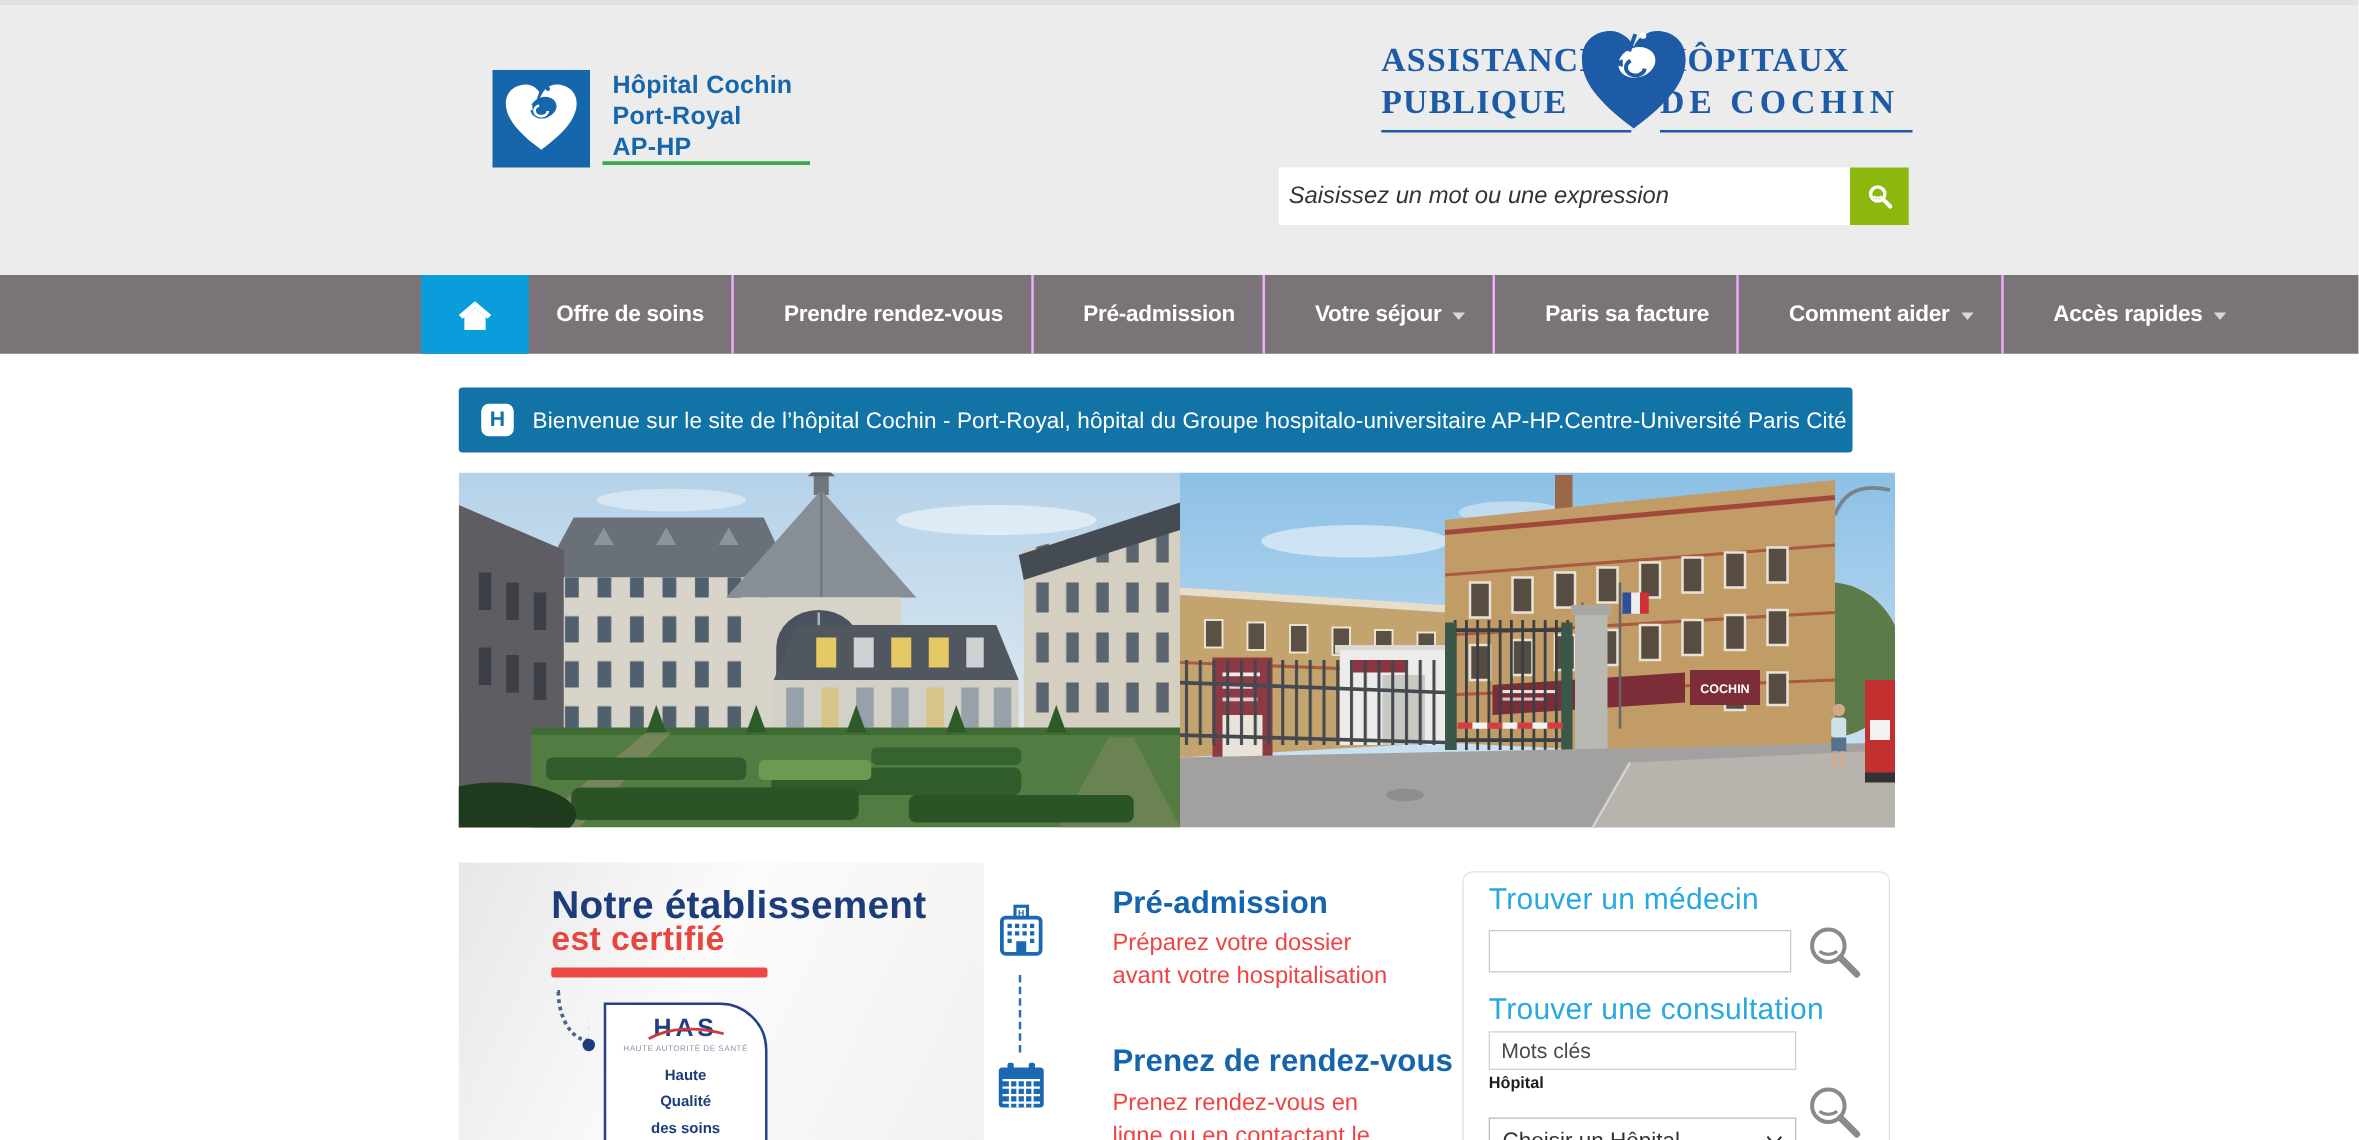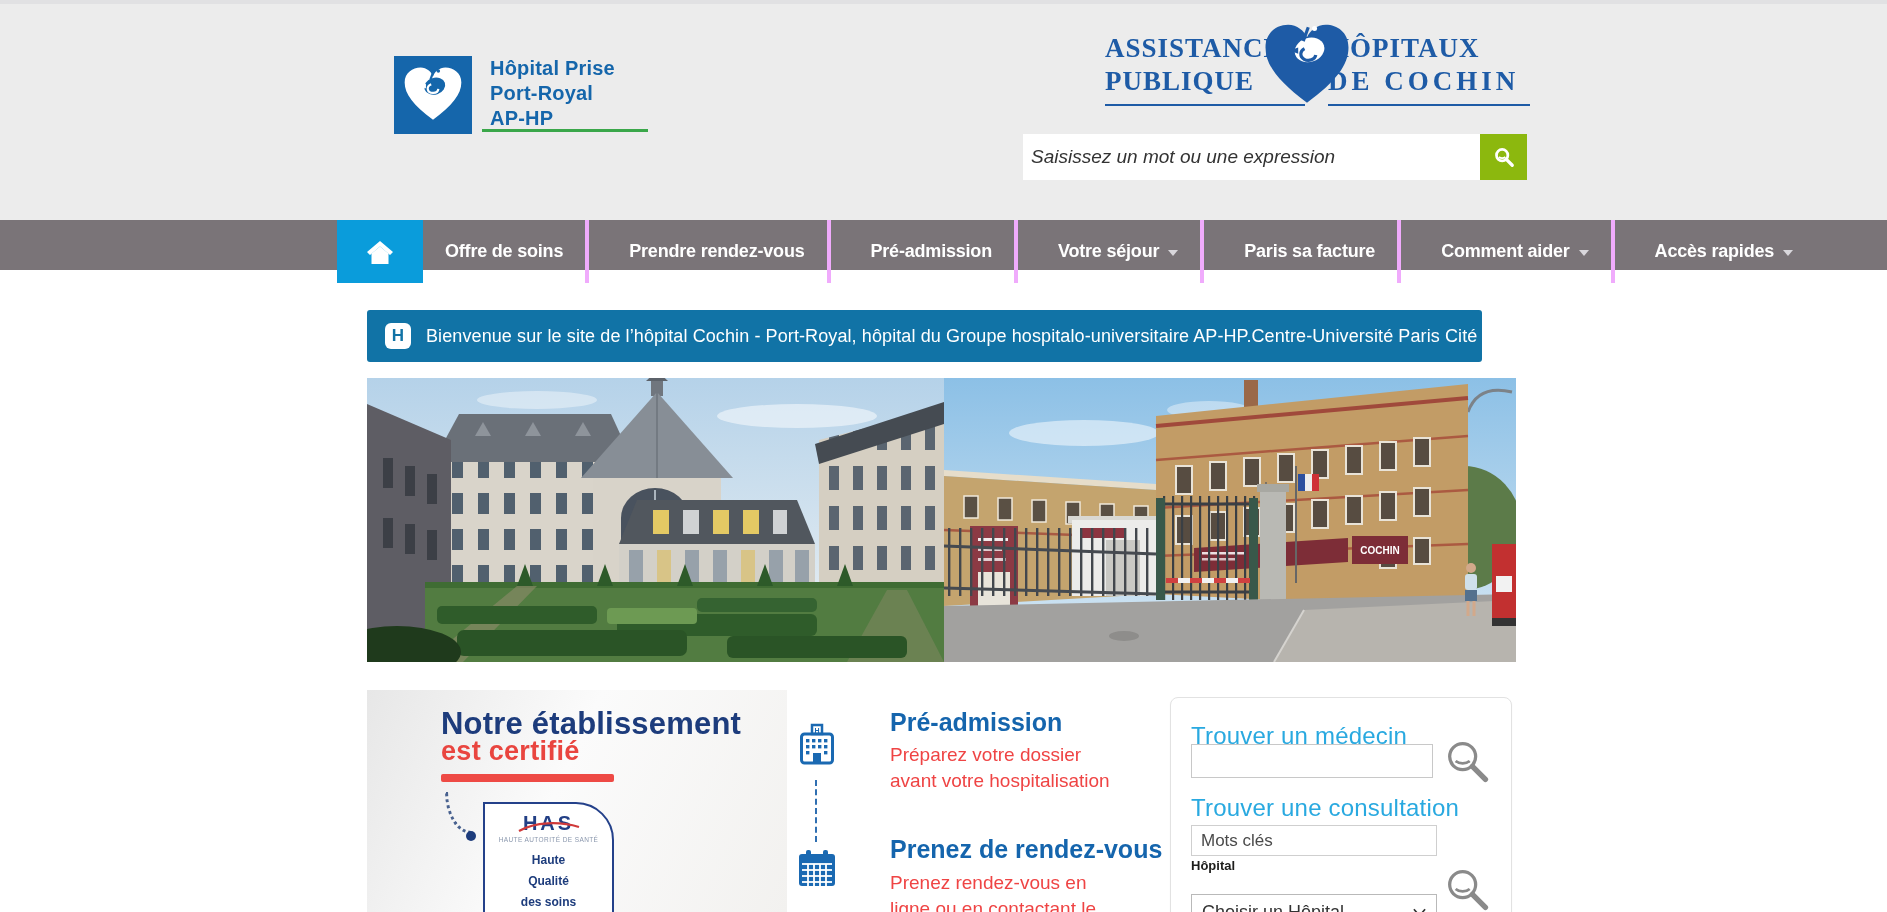--- a/index.html
+++ b/index.html
@@ -21,25 +21,25 @@
   .aphp-left  { left:0; width:200px; border-bottom:2px solid #1e5ba6; padding-bottom:6px; }
   .aphp-right { left:223px; width:202px; border-bottom:2px solid #1e5ba6; padding-bottom:6px; text-align:left; }
   .aphp-heart { position:absolute; left:158px; top:2px; width:88px; height:86px; z-index:2; }
 
   .search-bar { position:absolute; left:1023px; top:130px; width:504px; height:46px; display:flex; }
   .search-input { width:457px; height:46px; border:none; outline:none; background:#fff; padding:0 8px; font-family:"Liberation Sans", sans-serif; font-style:italic; font-size:19px; color:#7f1d1d; }
   .search-input::placeholder { color:#333; opacity:1; }
   .search-btn { width:47px; height:46px; background:#8cb80e; border:none; display:flex; align-items:center; justify-content:center; cursor:pointer; }
 
   
-  .navbar { position:absolute; left:0; top:220px; width:1887px; height:50px; background:#7a7478; display:flex; }
+  .navbar { position:absolute; left:0; top:220px; width:1887px; height:63px; background:#7a7478; display:flex; }
   .nav-inner { display:flex; margin-left:337px; height:63px; }
   .nav-home { width:86px; height:63px; background:#0a9cdb; display:flex; align-items:center; justify-content:center; cursor:pointer; }
   .nav-item { display:flex; align-items:center; padding:0 22px; color:#fff; font-size:18px; font-weight:bold; letter-spacing:-.2px; cursor:pointer; white-space:nowrap; }
-  .nav-item + .nav-item { border-left:4px solid #f0abfc;padding-left:40px; }
+  .nav-item + .nav-item { border-left:2px solid #f0abfc;padding-left:40px; }
   .caret { width:0; height:0; border-left:5px solid transparent; border-right:5px solid transparent; border-top:6px solid #d9d7dc; margin-left:9px; margin-top:2px; }
 
   
   .banner { position:absolute; left:367px; top:310px; width:1115px; height:52px; background:#1173a6; border-radius:3px; display:flex; align-items:center; padding-left:18px; }
   .banner-h { width:26px; height:26px; background:#fff; border-radius:6px; display:flex; align-items:center; justify-content:center; color:#1173a6; font-weight:bold; font-size:17px; }
   .banner-text { color:#fff; font-size:18px; margin-left:15px; letter-spacing:.1px; }
 
   
   .photos { position:absolute; left:367px; top:378px; width:1149px; height:284px; display:flex; }
   .photos svg { display:block; }
@@ -64,21 +64,21 @@
   .q-icon2 { position:absolute; left:3px; top:160px; }
   .q-dots { position:absolute; left:20px; top:90px; height:62px; border-left:2px dashed #2f6fb1; }
   .q-title { position:absolute; left:95px; color:#1565ad; font-size:25px; font-weight:bold; cursor:pointer; }
   .q-desc  { position:absolute; left:95px; width:238px; color:#ef4444; font-size:19px; line-height:26px; }
   .q-t1 { top:18px; } .q-d1 { top:52px; }
   .q-t2 { top:145px; } .q-d2 { top:180px; }
 
   
   .finder { position:absolute; left:1170px; top:697px; width:342px; height:240px; background:#fff; border:1px solid #e2e2e2; border-radius:8px; box-shadow:0 1px 2px rgba(0,0,0,.04); }
   .f-title { position:absolute; left:20px; color:#29a9e0; font-size:24px; letter-spacing:.2px; cursor:default; }
-  .f-t1 { top:24px; } .f-t2 { top:96px; }
+  .f-t1 { top:8px; } .f-t2 { top:96px; }
   .f-input1 { position:absolute; left:20px; top:46px; width:242px; height:34px; border:1px solid #c8c8c8; background:#fff; padding:0 10px; font-size:16px; font-family:"Liberation Sans", sans-serif; }
   .f-input2 { position:absolute; left:20px; top:127px; width:246px; height:31px; border:1px solid #cfcfcf; background:#fff; padding:0 9px; font-size:17px; font-family:"Liberation Sans", sans-serif; color:#3c3c3c; }
   .f-input2::placeholder { color:#4a4a4a; opacity:1; }
   .f-label { position:absolute; left:20px; top:160px; color:#1d1d1b; font-size:13px; font-weight:bold; }
   .f-select { position:absolute; left:20px; top:196px; width:246px; height:36px; border:1px solid #b9b9b9; background:#fff; display:flex; align-items:center; justify-content:space-between; padding:0 10px; font-size:18px; color:#333; cursor:pointer; }
   .f-mag1 { position:absolute; left:270px; top:38px; cursor:pointer; }
   .f-mag2 { position:absolute; left:270px; top:166px; cursor:pointer; }
   .chev { width:13px; height:13px; }
 </style>
 </head>
@@ -95,21 +95,21 @@
         <svg width="62" height="58" viewBox="0 0 70 64">
           <path d="M35,60 C13,44 3,31 3,18 C3,7 12,1 21,1 C28,1 33,6 35,11 C37,6 42,1 49,1 C58,1 67,7 67,18 C67,31 57,44 35,60 Z" fill="#ffffff"></path>
           <ellipse cx="37" cy="22" rx="12" ry="9.5" fill="#1566ab" transform="rotate(-18 37 22)"></ellipse>
           <path d="M36,4 L32,15" stroke="#1566ab" stroke-width="2.5" fill="none"></path>
           <circle cx="41" cy="5" r="2" fill="#1566ab"></circle>
           <path d="M27,20 l-6,2 6,2" fill="#ffffff" stroke="#ffffff" stroke-width="1"></path>
           <path d="M33,20 a6,5 0 1 0 8,5" stroke="#ffffff" stroke-width="2.5" fill="none"></path>
         </svg>
       </div>
       <div class="cochin-text">
-        <div>Hôpital Prise</div>
+        <div>Hôpital Cochin</div>
         <div>Port-Royal</div>
         <div>AP-HP</div>
       </div>
     </div>
     <div class="cochin-underline"></div>
 
     <div class="aphp-logo">
       <div class="aphp-left">
         <div>ASSISTANCE</div>
         <div>PUBLIQUE</div>

